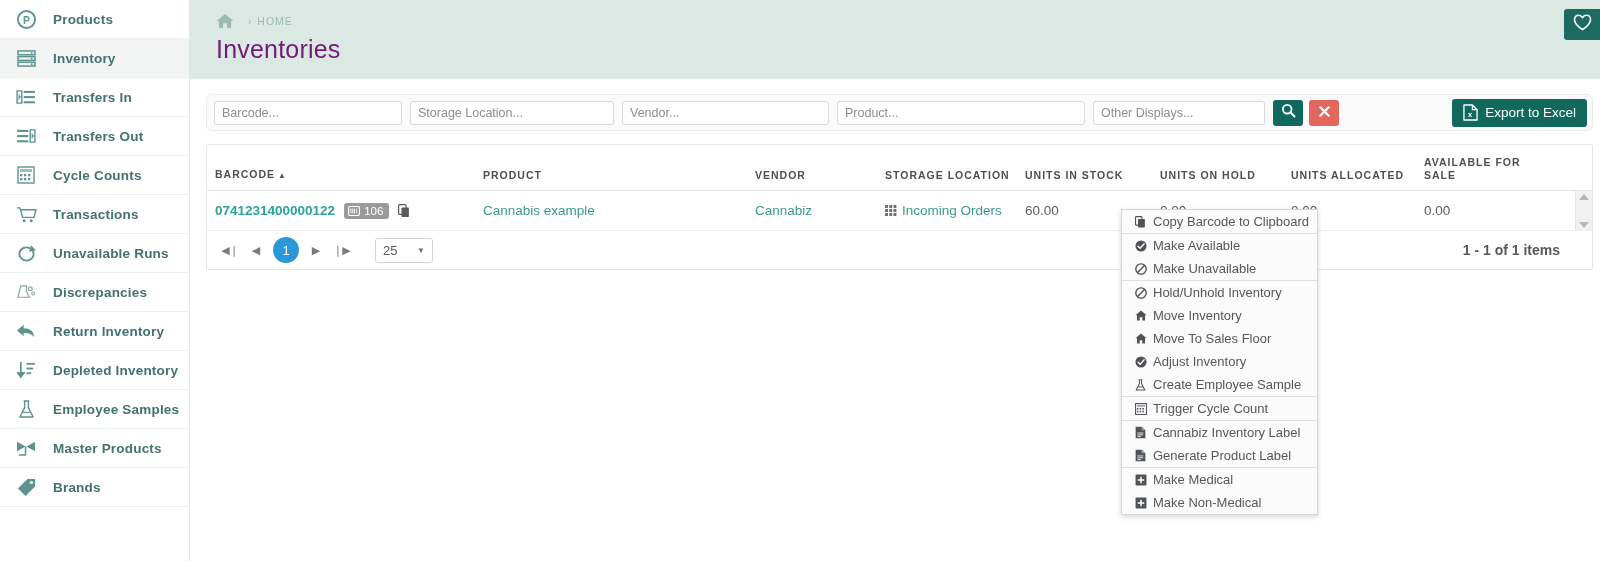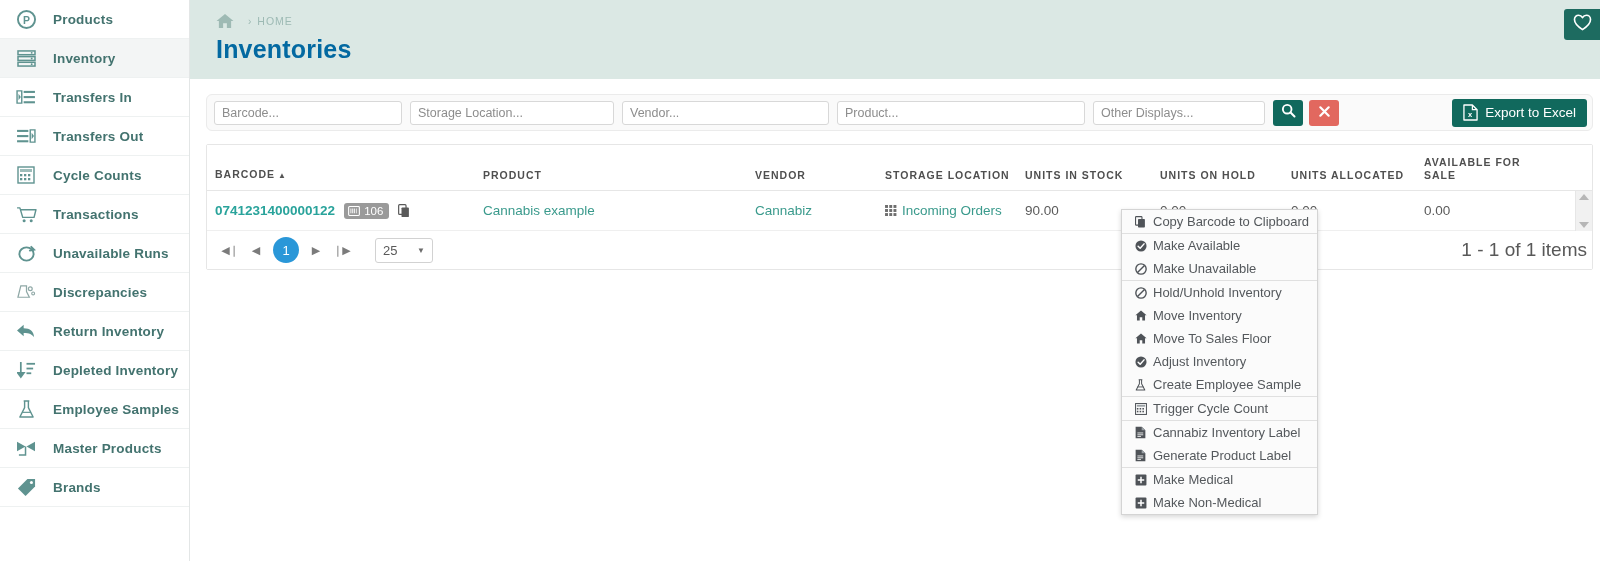--- a/index.html
+++ b/index.html
@@ -75,22 +75,22 @@
     height: 22px;
     color: #8aa9a3;
     font-size: 10.5px;
     letter-spacing: 1px;
   }
   .home-icon { color: #97b4ae; display:flex; align-items:center; }
   .crumb-sep { margin: 0 5px 0 14px; font-size: 10px; color: #9dbab4; }
   .crumb-text { color: #9dbab4; }
   #page-title {
     font-size: 25px;
-    color: #0369a1;
-    font-weight: bold;
+    color: #701a75;
+    font-weight: normal;
     margin-top: 3px;
     letter-spacing: .2px;
   }
   #fav-button {
     position: absolute;
     right: 0px;
     top: 9px;
     width: 36px; height: 31px;
     background: #1d6b60;
     border-radius: 3px 0 0 3px;
@@ -267,23 +267,24 @@
     display: flex; align-items: center;
     justify-content: space-between;
     padding: 0 7px;
     font-size: 13px; color: #595959;
     cursor: pointer;
     gap: 12px;
   }
   #page-size .cv { font-size: 8px; color:#6b6b6b; }
   #pg-info {
     position: absolute;
-    right: 5px;
-    font-size: 19px;
+    right: 32px;
+    font-size: 14px;
     color: #585858;
+    font-weight: bold;
   }
 
   
   #ctx-menu {
     position: absolute;
     left: 931px;
     top: 209px;
     width: 197px;
     background: #fbfbfb;
     border: 1px solid #d4d4d4;
@@ -585,21 +586,21 @@
                   <rect x="4.6" y="4.4" width="3.2" height="3.2"></rect>
                   <rect x="9.2" y="4.4" width="3.2" height="3.2"></rect>
                 <rect x="0" y="8.8" width="3.2" height="3.2"></rect>
                   <rect x="4.6" y="8.8" width="3.2" height="3.2"></rect>
                   <rect x="9.2" y="8.8" width="3.2" height="3.2"></rect>
               </g>
             </svg>
           </span>
           <span class="lnk">Incoming Orders</span>
         </div>
-        <div class="td c-stock">90.00</div>
+        <div class="td c-stock">60.00</div>
         <div class="td c-hold">0.00</div>
         <div class="td c-alloc">0.00</div>
         <div class="td c-avail">0.00</div>
       </div>
 
       <div id="grid-scroll">
         <span class="sc-arrow sc-up"></span>
         <span class="sc-arrow sc-down"></span>
       </div>
 

